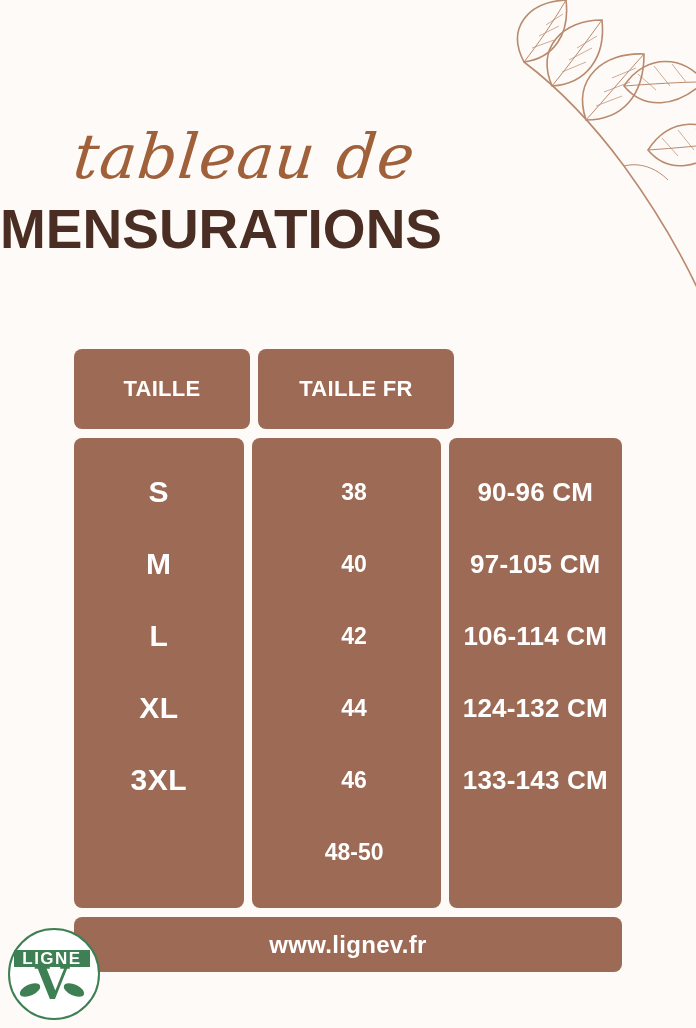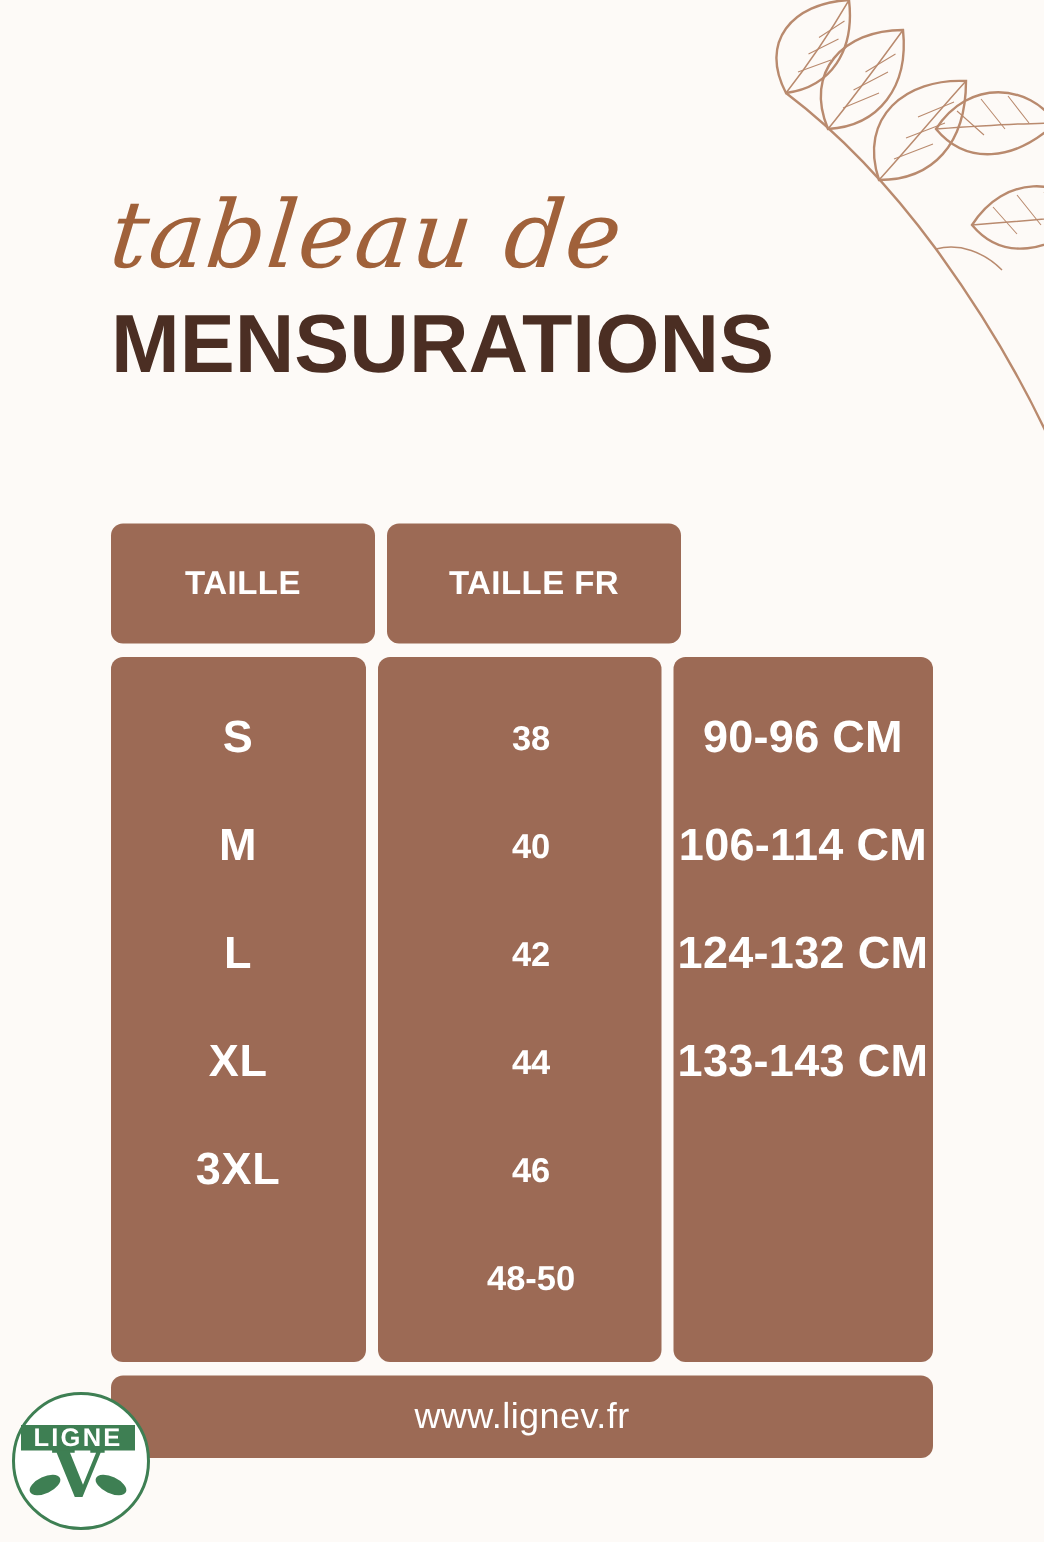--- a/index.html
+++ b/index.html
@@ -51,21 +51,20 @@
     padding-left: 74px;
     line-height: 1.0;
     transform: skewX(-6deg);
   }
   .main-title {
     font-family: "Liberation Sans", sans-serif;
     font-weight: bold;
     font-size: 55px;
     color: #4b2e23;
     letter-spacing: 0px;
-    padding-left: 74px;
     margin-top: 14px;
     line-height: 1.0;
   }
 
   
   .table {
     position: absolute;
     left: 74px;
     top: 333px;
     width: 548px;
@@ -107,32 +106,32 @@
     color: #ffffff;
     font-weight: bold;
     text-align: center;
     height: 72px;
     display: flex;
     align-items: center;
     justify-content: center;
   }
   .cell.size { font-size: 30px; letter-spacing: 0.5px; }
   .cell.fr { font-size: 23px; padding-left: 16px; }
-  .cell.hip { font-size: 30px; letter-spacing: 0.2px; }
+  .cell.hip { font-size: 26px; letter-spacing: 0.2px; }
 
   .footer-bar {
     margin-top: 9px;
     background: #9c6a55;
     border-radius: 8px;
     height: 55px;
     display: flex;
     align-items: center;
     justify-content: center;
     color: #ffffff;
-    font-weight: normal;
+    font-weight: bold;
     font-size: 24px;
     letter-spacing: 0.3px;
   }
 
   
   .logo {
     position: absolute;
     left: 8px;
     bottom: 8px;
     width: 92px;
@@ -235,20 +234,21 @@
         <div class="cell fr">38</div>
         <div class="cell fr">40</div>
         <div class="cell fr">42</div>
         <div class="cell fr">44</div>
         <div class="cell fr">46</div>
         <div class="cell fr">48-50</div>
       </div>
 
       <div class="body-col col-2">
         <div class="cell hip">90-96 CM</div>
+        <div class="cell hip">97-105 CM</div>
         <div class="cell hip">106-114 CM</div>
         <div class="cell hip">124-132 CM</div>
         <div class="cell hip">133-143 CM</div>
       </div>
 
     </div>
 
     <div class="footer-bar">www.lignev.fr</div>
   </div>
 

